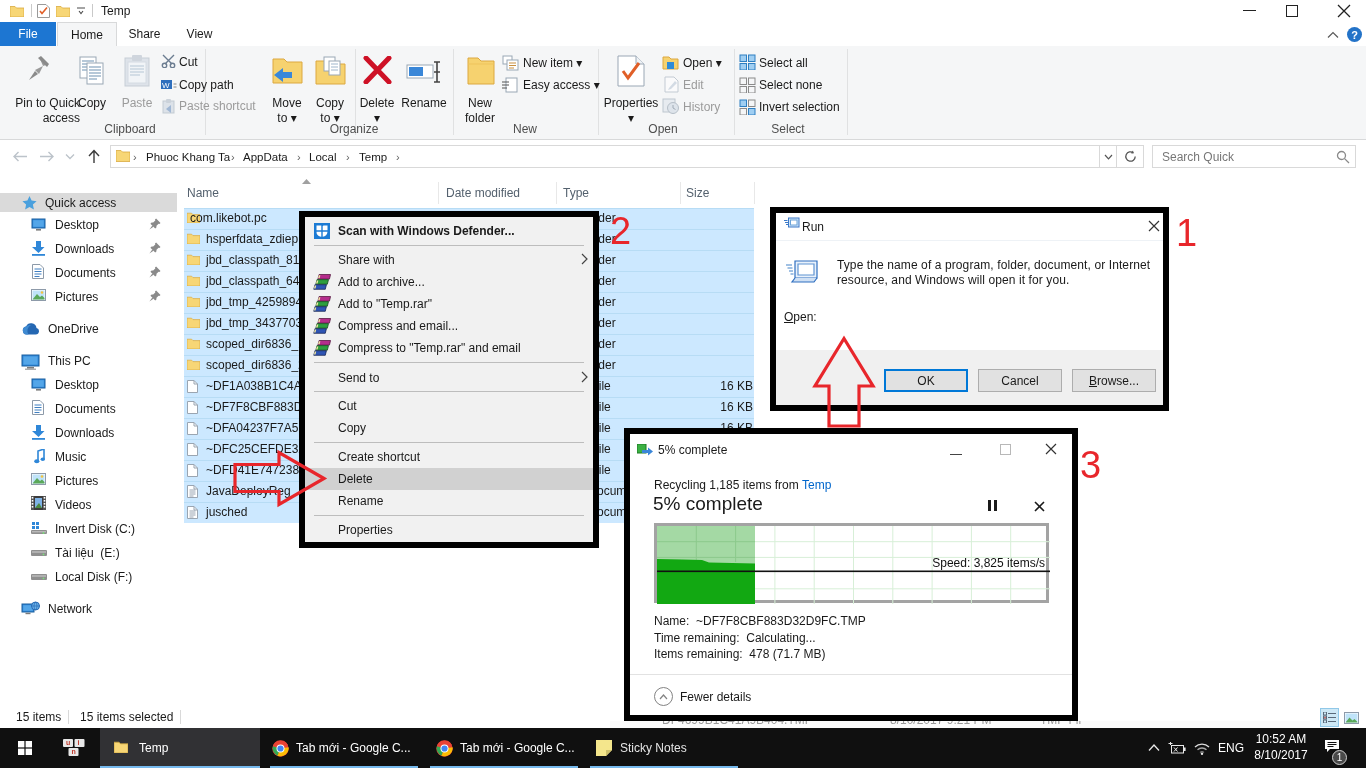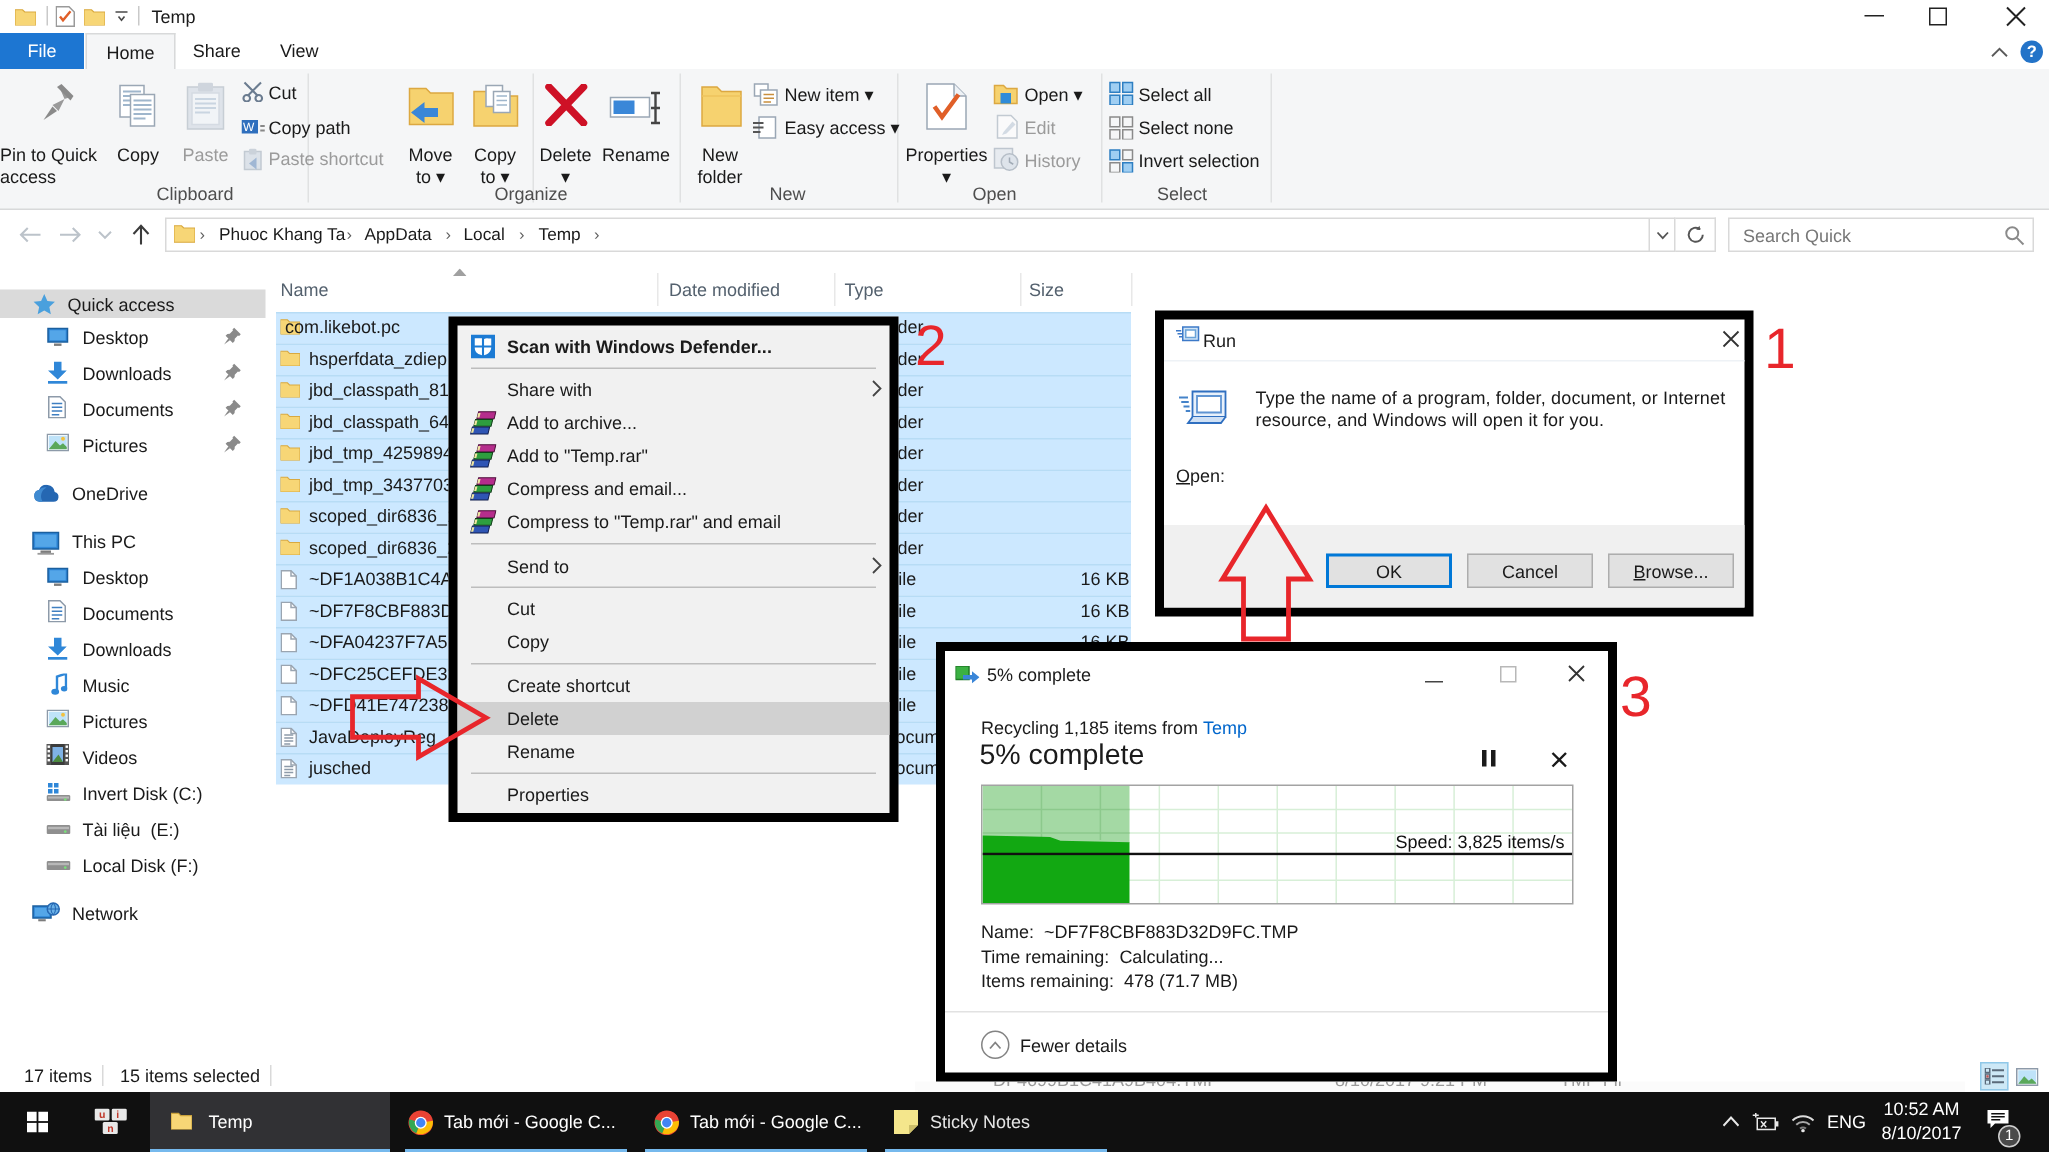--- a/index.html
+++ b/index.html
@@ -86,21 +86,21 @@
 
   <div class="a" style="left:26px;top:10px">
       <svg width="28" height="28" viewBox="0 0 28 28">
         <g stroke="#7b7b7b" fill="#8a8a8a">
           <path d="M14 3 l6 6 -3 1 -4 8 -4 -4 8 -4 z" fill="#9a9a9a" stroke="none"></path>
           <path d="M12 2 l3 -2 8 8 -2 3 z" fill="#8a8a8a" stroke="none"></path>
           <path d="M9 15 L3 24 L12 18" fill="#8a8a8a" stroke="none"></path>
         </g>
       </svg>
     </div>
-  <div class="a" style="left:0px;top:50px;width:80px;text-align:left;line-height:15px">Pin to Quick<br>access</div>
+  <div class="a" style="left:0px;top:50px;width:80px;text-align:right;line-height:15px">Pin to Quick<br>access</div>
 
   <div class="a" style="left:76px;top:9px">
       <svg width="32" height="32" viewBox="0 0 32 32">
         <rect x="4" y="2" width="16" height="21" fill="#fff" stroke="#9aa7b5"></rect>
         <path d="M6 6 h12 M6 9 h12 M6 12 h12 M6 15 h8" stroke="#9fb6cc" stroke-width="1.4"></path>
         <rect x="11" y="8" width="16" height="21" fill="#fff" stroke="#9aa7b5"></rect>
         <path d="M13 12 h12 M13 15 h12 M13 18 h12 M13 21 h12 M13 24 h8" stroke="#9fb6cc" stroke-width="1.4"></path>
       </svg>
     </div>
   <div class="a" style="left:62px;top:50px;width:60px;text-align:center">Copy</div>
@@ -699,21 +699,21 @@
         </div>
         <div class="a cy" style="left:22px;top:0;height:20px">jusched</div>
         <div class="a cy" style="left:262px;top:0;height:20px">8/10/2017 9:22 AM</div>
         <div class="a cy" style="left:379px;top:0;height:20px">Text Document</div>
         <div class="a cy" style="left:476px;top:0;height:20px;width:93px;justify-content:flex-end">1 KB</div>
       </div>
   </div>
 </div>
 
 <div class="a" style="left:0;top:706px;width:1366px;height:22px;background:#fff" id="status">
-  <div class="a cy" style="left:16px;top:0;height:22px;color:#1a1a1a">17 items</div>
+  <div class="a cy" style="left:16px;top:0;height:22px;color:#1a1a1a">15 items</div>
   <div class="a" style="left:68px;top:4px;width:1px;height:14px;background:#d9d9d9"></div>
   <div class="a cy" style="left:80px;top:0;height:22px;color:#1a1a1a">15 items selected</div>
   <div class="a" style="left:180px;top:4px;width:1px;height:14px;background:#d9d9d9"></div>
   <div class="a cc" style="left:1320px;top:2px;width:19px;height:19px;background:#cde8f6;border:1px solid #90c8e8">
       <svg width="13" height="11" viewBox="0 0 13 11">
         <g stroke="#5a6a7a" stroke-width="1.2">
           <path d="M5 1.5 h8 M5 5.5 h8 M5 9.5 h8"></path>
         </g>
         <g fill="none" stroke="#5a6a7a">
           <rect x="0.5" y="0" width="3" height="3"></rect>
@@ -873,21 +873,21 @@
     </div>
   <div class="a cy" style="left:24px;top:40px;height:21px">Recycling 1,185 items from <span style="color:#0066cc">&nbsp;Temp</span></div>
   <div class="a cy" style="left:23px;top:58px;height:24px;font-size:19px;color:#1a1a1a">5% complete</div>
   <div class="a" style="left:358px;top:66px;width:3px;height:11px;background:#1a1a1a;box-shadow:6px 0 0 #1a1a1a"></div>
   <div class="a" style="left:404px;top:67px">
       <svg width="11" height="11" viewBox="0 0 11 11">
         <path d="M1 1 L10 10 M10 1 L1 10" stroke="#1a1a1a" stroke-width="1.6"></path>
       </svg>
     </div>
 
-  <div class="a" style="left:24px;top:89px;width:395px;height:80px;border:1px solid #a3a3a3;background:#fff">
+  <div class="a" style="left:24px;top:89px;width:395px;height:80px;border:3px solid #a3a3a3;background:#fff">
 
     <svg class="a" style="left:0;top:0" width="393" height="78" viewBox="0 0 393 78">
       <g stroke="#d7efd7" stroke-width="1">
         <path d="M39.3 0 V78 M78.6 0 V78 M117.9 0 V78 M157.2 0 V78 M196.5 0 V78 M235.8 0 V78 M275.1 0 V78 M314.4 0 V78 M353.7 0 V78"></path>
         <path d="M0 15.7 H393 M0 31.4 H393 M0 62.8 H393"></path>
       </g>
 
       <rect x="0" y="0" width="98" height="38" fill="#a4d9a4"></rect>
       <g stroke="#8cc98c" stroke-width="1">
           <path d="M39.3 0 V36 M78.6 0 V36 M0 15.7 H98 M0 31.4 H98"></path>

